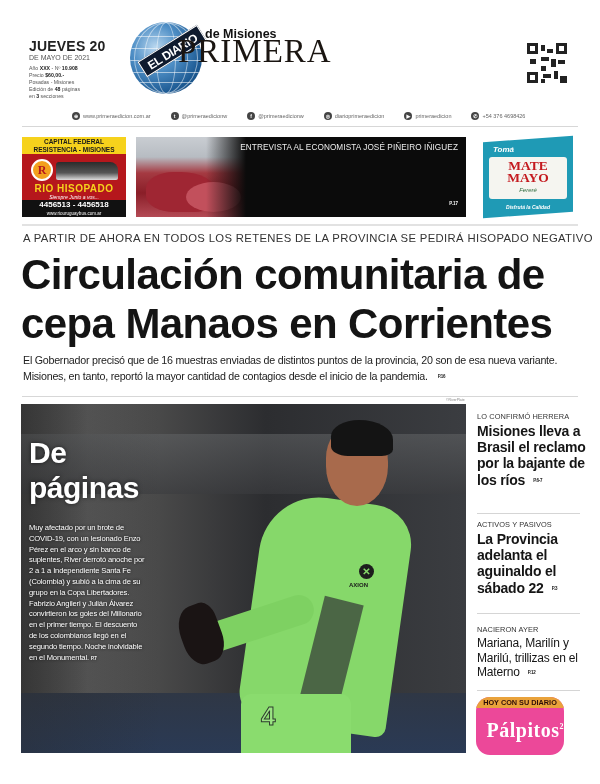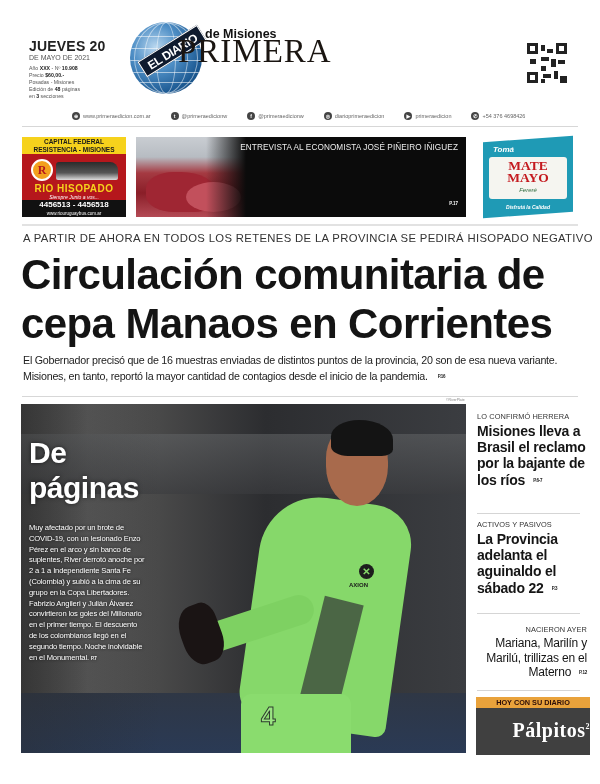--- a/index.html
+++ b/index.html
@@ -89,21 +89,21 @@
   .photo-credit { position: absolute; left: 446px; top: 398px; font-size: 3.5px; color: #888; }
 
   
   .brief { position: absolute; left: 477px; width: 110px; }
   .brief .kicker { font-size: 7.4px; color: #333; letter-spacing: 0.1px; margin-bottom: 2px; white-space: nowrap; }
   .brief .title { font-weight: bold; font-size: 14px; line-height: 16.2px; color: #151515; letter-spacing: -0.2px; }
   .brief .title.light { font-weight: normal; font-size: 12px; line-height: 14.5px; color: #151515; }
   .brief .page { font-size: 4.5px; font-weight: bold; margin-left: 8px; vertical-align: middle; }
   .brief-rule { position: absolute; left: 477px; width: 103px; height: 1px; background: #d5d5d5; }
 
-  .ad-palpitos { position: absolute; left: 476px; top: 697px; width: 114px; height: 58px; background: #404040; overflow: hidden; }
+  .ad-palpitos { position: absolute; left: 476px; top: 697px; width: 88px; height: 58px; background: #ec4899; overflow: hidden; border-radius: 14px; }
   .ad-palpitos .top { background: #e9a23b; color: #2c0d08; font-weight: bold; font-size: 7.3px; text-align: center; line-height: 11px; height: 11px; }
   .ad-palpitos .brand { color: #fff; font-weight: bold; font-size: 20px; text-align: right; line-height: 38px; font-family: "Liberation Serif", serif; letter-spacing: 0.5px; }
   .ad-palpitos .brand sup { font-size: 8px; }
 </style>
 </head>
 <body>
 
 <div class="masthead">
   <div class="edition-info">
     <div class="day">JUEVES 20</div>
@@ -257,21 +257,21 @@
   <div class="title"><span>Misiones lleva a Brasil el reclamo por la bajante de los ríos</span><span class="page">P.6-7</span></div>
 </div>
 <div class="brief-rule" style="top:513px;"></div>
 
 <div class="brief" style="top:520px;">
   <div class="kicker">ACTIVOS Y PASIVOS</div>
   <div class="title"><span>La Provincia adelanta el aguinaldo el sábado 22</span><span class="page">P.3</span></div>
 </div>
 <div class="brief-rule" style="top:613px;"></div>
 
-<div class="brief" style="top:625px;text-align:right;">
+<div class="brief" style="top:625px;">
   <div class="kicker">NACIERON AYER</div>
   <div class="title light"><span>Mariana, Marilín y Marilú, trillizas en el Materno</span><span class="page">P.12</span></div>
 </div>
 <div class="brief-rule" style="top:690px;"></div>
 
 <div class="ad-palpitos">
   <div class="top">HOY CON SU DIARIO</div>
   <div class="brand"><span>Pálpitos</span><sup>2</sup></div>
 </div>
 

